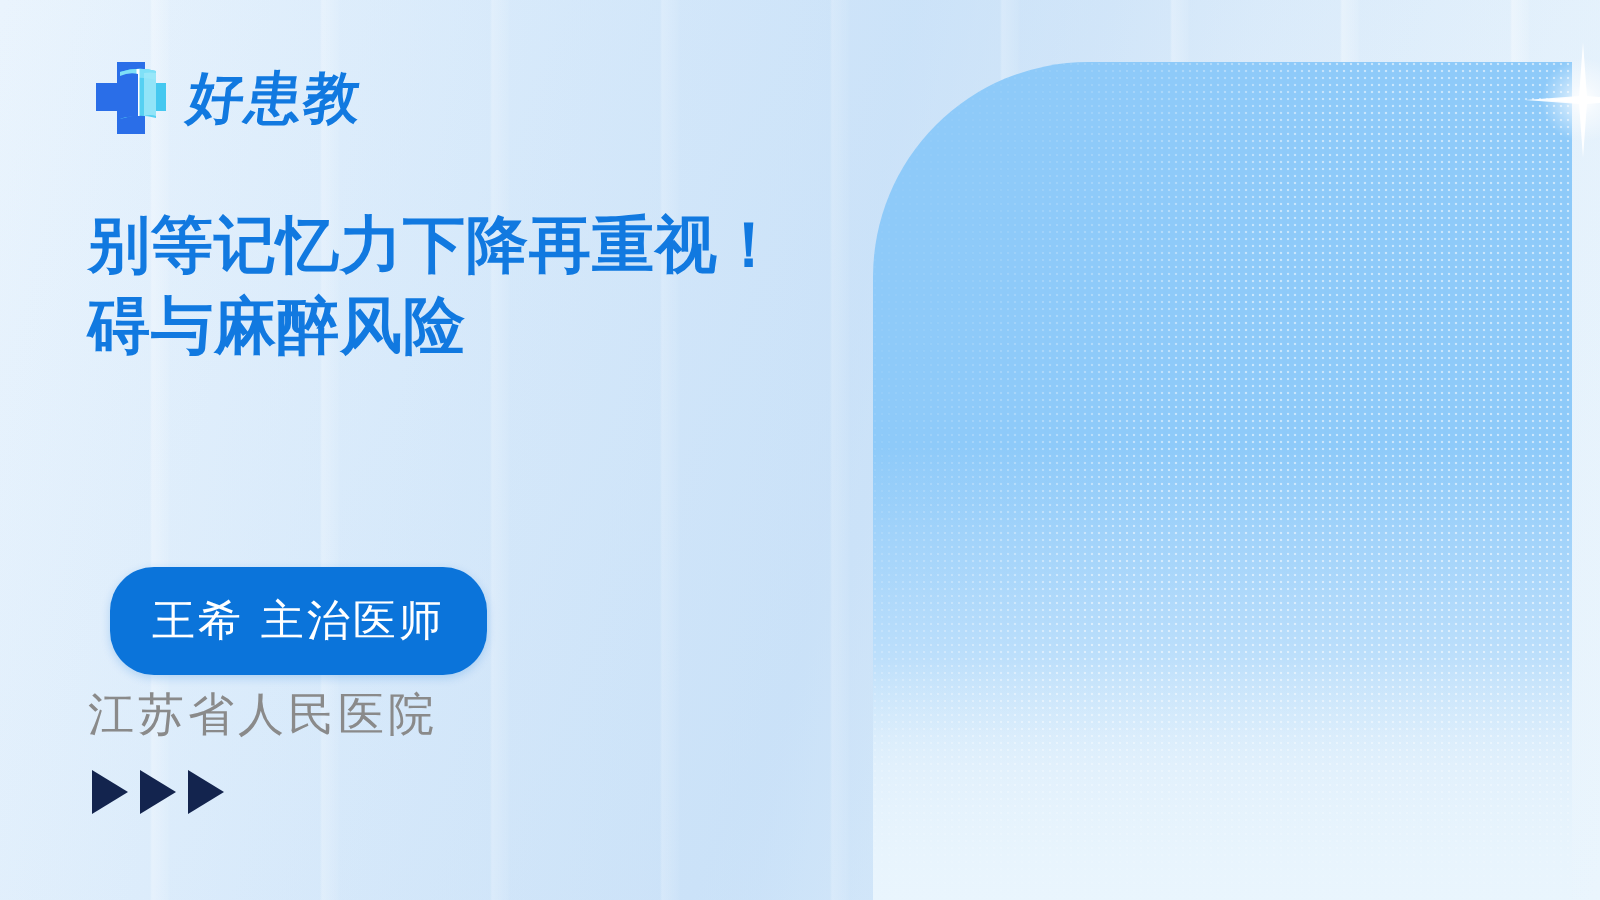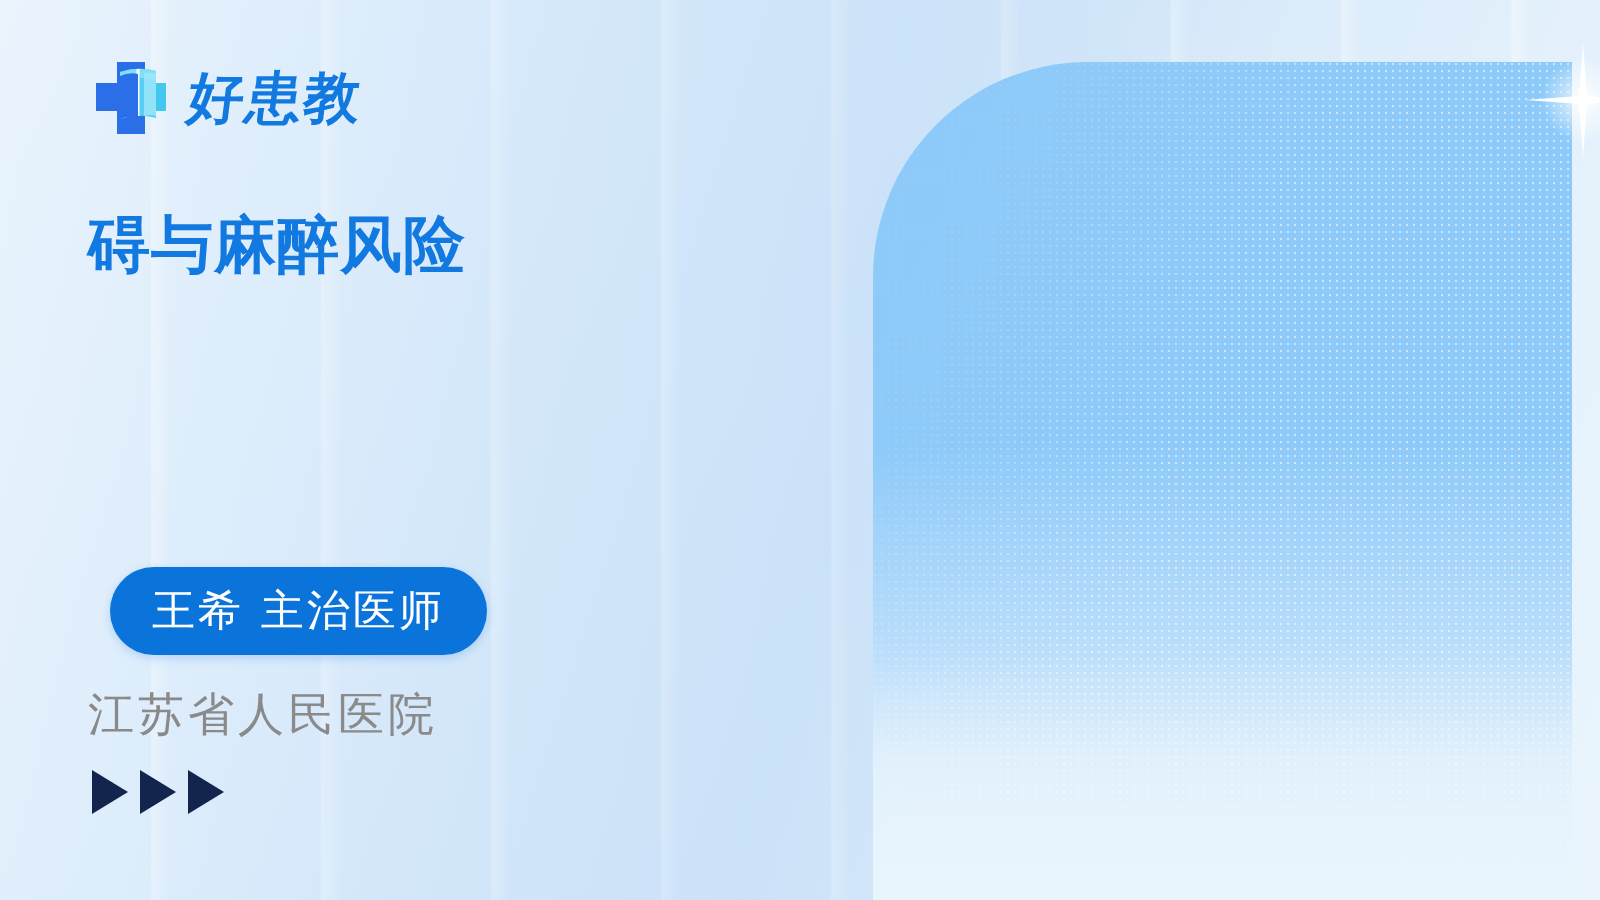--- a/index.html
+++ b/index.html
@@ -75,21 +75,21 @@
   .headline{
     position:absolute; left:88px; top:205px; width:780px;
     font-family:"DejaVu Sans","Liberation Sans",sans-serif;
     font-size:62px; font-weight:900; line-height:1.30;
     color:#1179e0; letter-spacing:1px;
   }
 
   
   .badge{
     position:absolute; left:110px; top:567px;
-    height:88px; padding:0 42px;
+    height:108px; padding:0 42px;
     display:flex; align-items:center; justify-content:center;
     background:#0b74da; border-radius:44px;
     color:#ffffff; font-size:43px; font-weight:500; letter-spacing:3px;
     font-family:"DejaVu Sans","Liberation Sans",sans-serif;
     box-shadow:0 3px 10px rgba(11,116,218,0.22);
     white-space:nowrap;
   }
 
   
   .hospital{
@@ -146,20 +146,21 @@
       <path d="M32 16 Q50 10 68 15 L68 62 Q50 57 32 63 Z" fill="#55d0f2"></path>
       <path d="M32 16 Q50 10 68 15 L68 24 Q50 19 32 25 Z" fill="#7fe0f7"></path>
       <path d="M50 13 L50 60" stroke="#ffffff" stroke-width="3" fill="none"></path>
       <path d="M32 20 Q41 16 50 18 L50 62 Q41 59 32 63 Z" fill="#2a6ee8"></path>
       <path d="M56 17 Q62 16 68 17 L68 60 Q62 58 56 60 Z" fill="#9ce8f9" opacity="0.85"></path>
     </svg>
     <div class="logo-text">好患教</div>
   </div>
 
   <div class="headline">
+    <div>别等记忆力下降再重视！</div>
     <div>碍与麻醉风险</div>
   </div>
 
   <div class="badge">王希 主治医师</div>
 
   <div class="hospital">江苏省人民医院</div>
 
   <div class="arrows">
     <div class="arrow"></div>
     <div class="arrow"></div>

